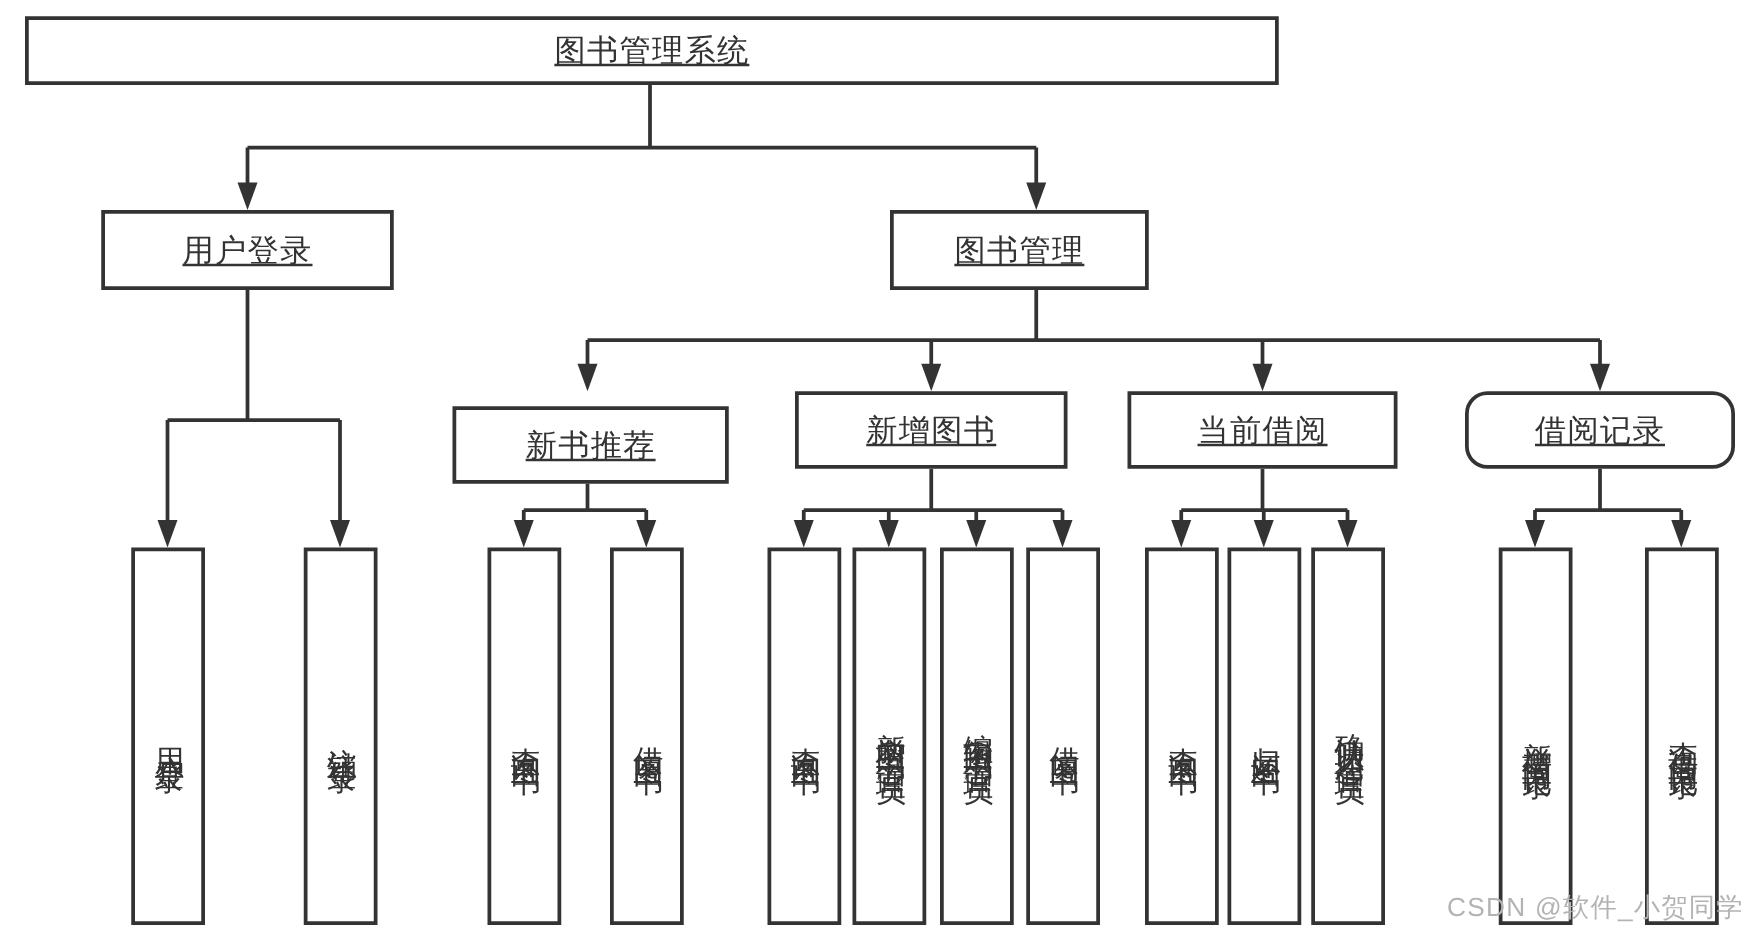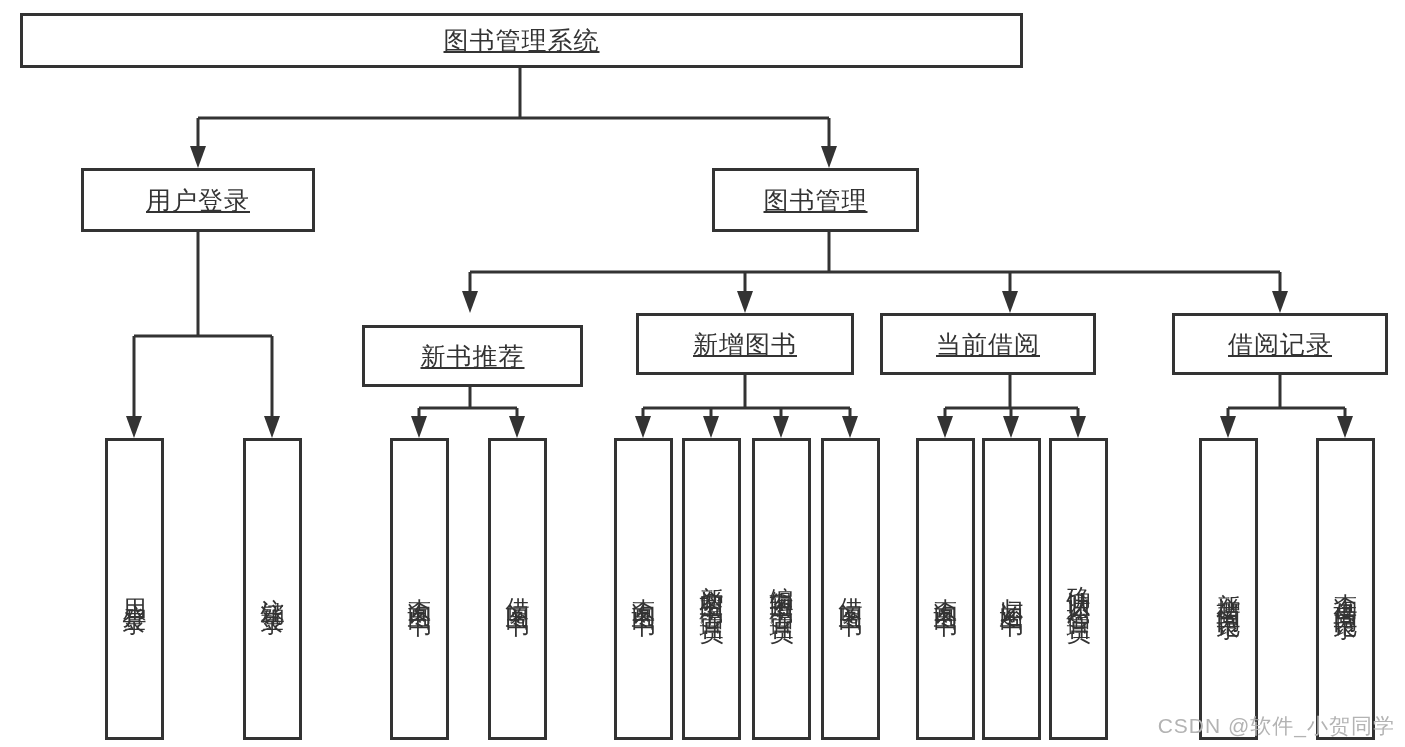--- a/index.html
+++ b/index.html
@@ -147,22 +147,22 @@
     </g>
   </svg>
 
   <div class="box node root-node">图书管理系统</div>
 
   <div class="box node" style="left:81px;top:168px;width:234px;height:64px;">用户登录</div>
   <div class="box node" style="left:712px;top:168px;width:207px;height:64px;">图书管理</div>
 
   <div class="box node" style="left:362px;top:313px;width:221px;height:62px;margin-top:12px;">新书推荐</div>
   <div class="box node" style="left:636px;top:313px;width:218px;height:62px;">新增图书</div>
-  <div class="box node" style="left:880px;top:313px;width:216px;height:62px;">当前借阅</div>
-  <div class="box node" style="left:1172px;top:313px;width:216px;height:62px;">借阅记录</div>
+  <div class="box node" style="left:902px;top:313px;width:216px;height:62px;">当前借阅</div>
+  <div class="box node" style="left:1172px;top:313px;width:216px;height:62px;border-radius:18px;">借阅记录</div>
 
   <div class="box leaf" style="left:105px;">
     <span class="vtext">用户登录</span>
   </div>
   <div class="box leaf" style="left:243px;">
     <span class="vtext">注销登录</span>
   </div>
 
   <div class="box leaf" style="left:390px;">
     <span class="vtext">查询图书</span>

